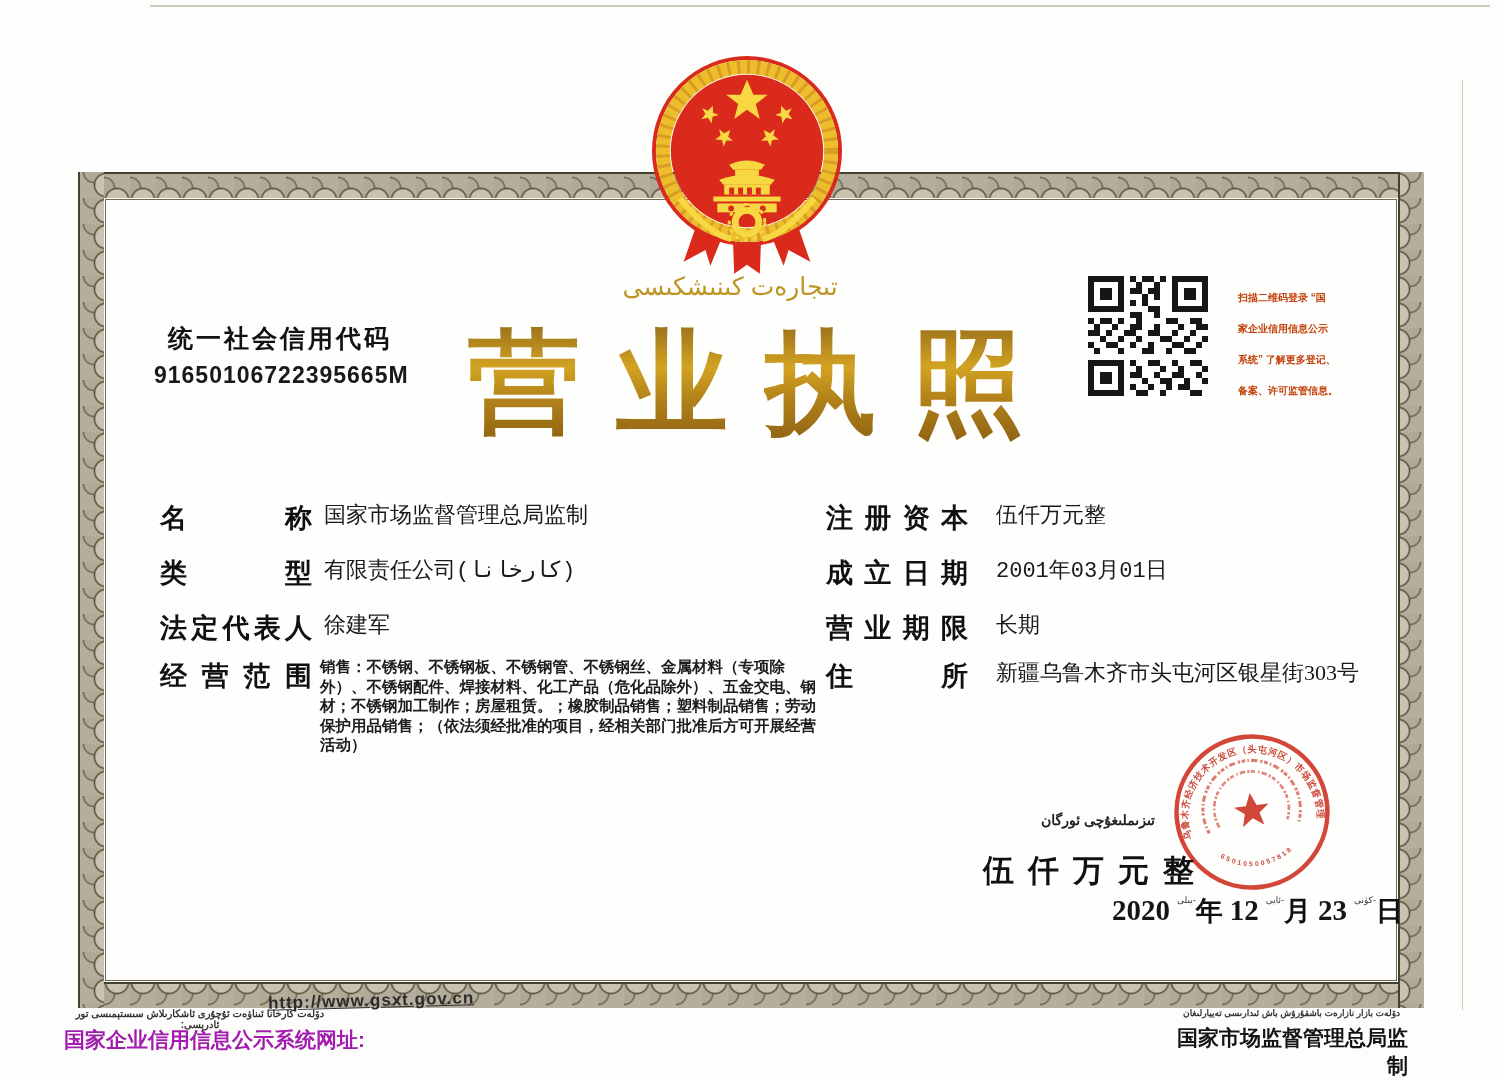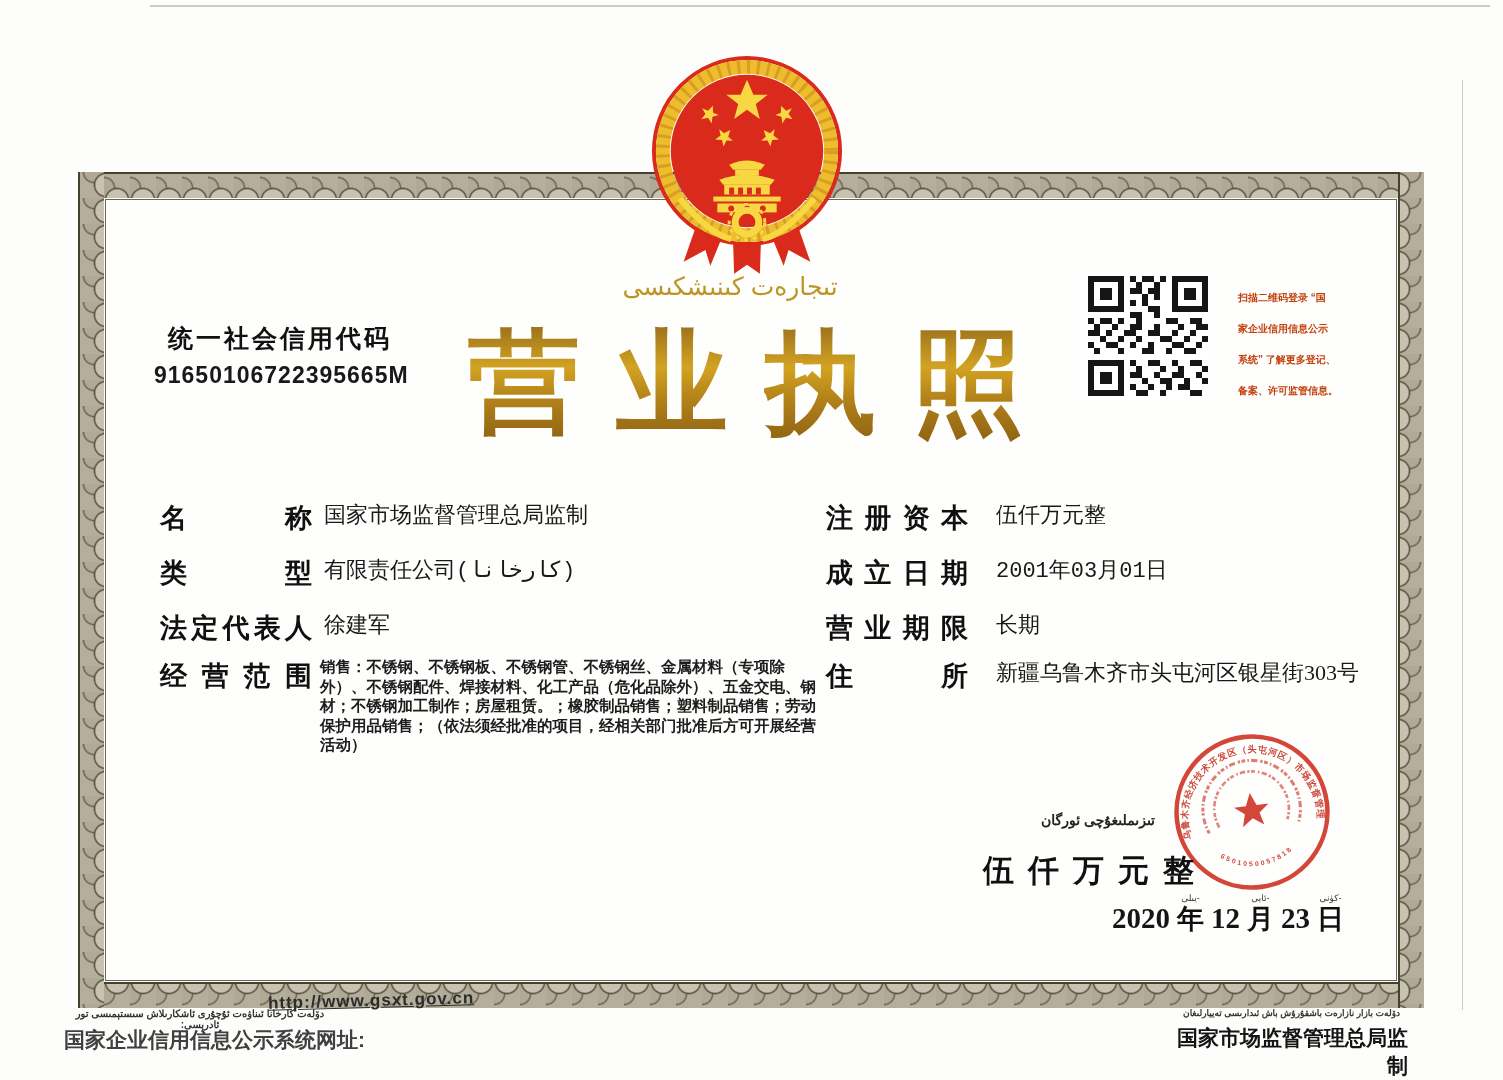--- a/index.html
+++ b/index.html
@@ -60,35 +60,35 @@
   .scope-val { left:320px; top:657px; width:505px; font-size:15.5px; line-height:19.5px;
                font-weight:600; color:#1d1d1d; white-space:normal; font-family:"Liberation Sans", sans-serif; }
 
   
   .auth-uyghur { position:absolute; left:985px; top:812px; width:170px; text-align:right;
                  font-size:14px; font-weight:700; color:#222; direction:rtl; }
   .auth-label  { position:absolute; left:983px; top:850px; font-size:31px; font-weight:700;
                  letter-spacing:14px; color:#101010; white-space:nowrap; }
   .date-row { position:absolute; left:1112px; top:893px; display:flex; align-items:flex-end; gap:7px; }
   .date-num { font-size:29px; font-weight:600; font-family:"Liberation Serif", serif; color:#151515; line-height:34px; }
-  .date-unitwrap { display:flex; flex-direction:column; align-items:center; }
+  .date-unitwrap { display:flex; flex-direction:row; }
   .date-unit-uy { font-size:9px; color:#333; line-height:10px; direction:rtl; }
   .date-unit { font-size:27px; font-weight:700; color:#101010; line-height:32px; }
 
   .seal { position:absolute; left:1172px; top:732px; width:160px; height:160px;
           transform:rotate(-7deg); opacity:.92; mix-blend-mode:multiply; }
   .seal svg { width:100%; height:100%; }
 
   
   .footer-url { position:absolute; left:268px; top:991px; font-size:17px; font-weight:700;
                 color:#2c2c2c; text-decoration:underline; letter-spacing:1px;
                 transform:rotate(-1.5deg); z-index:5; }
   .foot-left-uy  { position:absolute; left:70px; top:1008px; width:260px; font-size:10px;
                    color:#333; font-weight:700; direction:rtl; text-align:center; }
-  .foot-left-label { position:absolute; left:64px; top:1026px; font-size:21px; font-weight:700; color:#404040; }
+  .foot-left-label { position:absolute; left:64px; top:1026px; font-size:21px; font-weight:700; color:#a21caf; }
   .foot-right-uy { position:absolute; left:1120px; top:1008px; width:280px; font-size:9px;
                    color:#333; font-weight:700; direction:rtl; text-align:right; }
   .foot-right-label { position:absolute; left:1158px; top:1024px; width:250px; font-size:21px;
                       font-weight:700; color:#141414; text-align:right; }
 </style>
 </head>
 <body>
 
 <div class="scan-top-line"></div>
 <div class="scan-right-line"></div>

